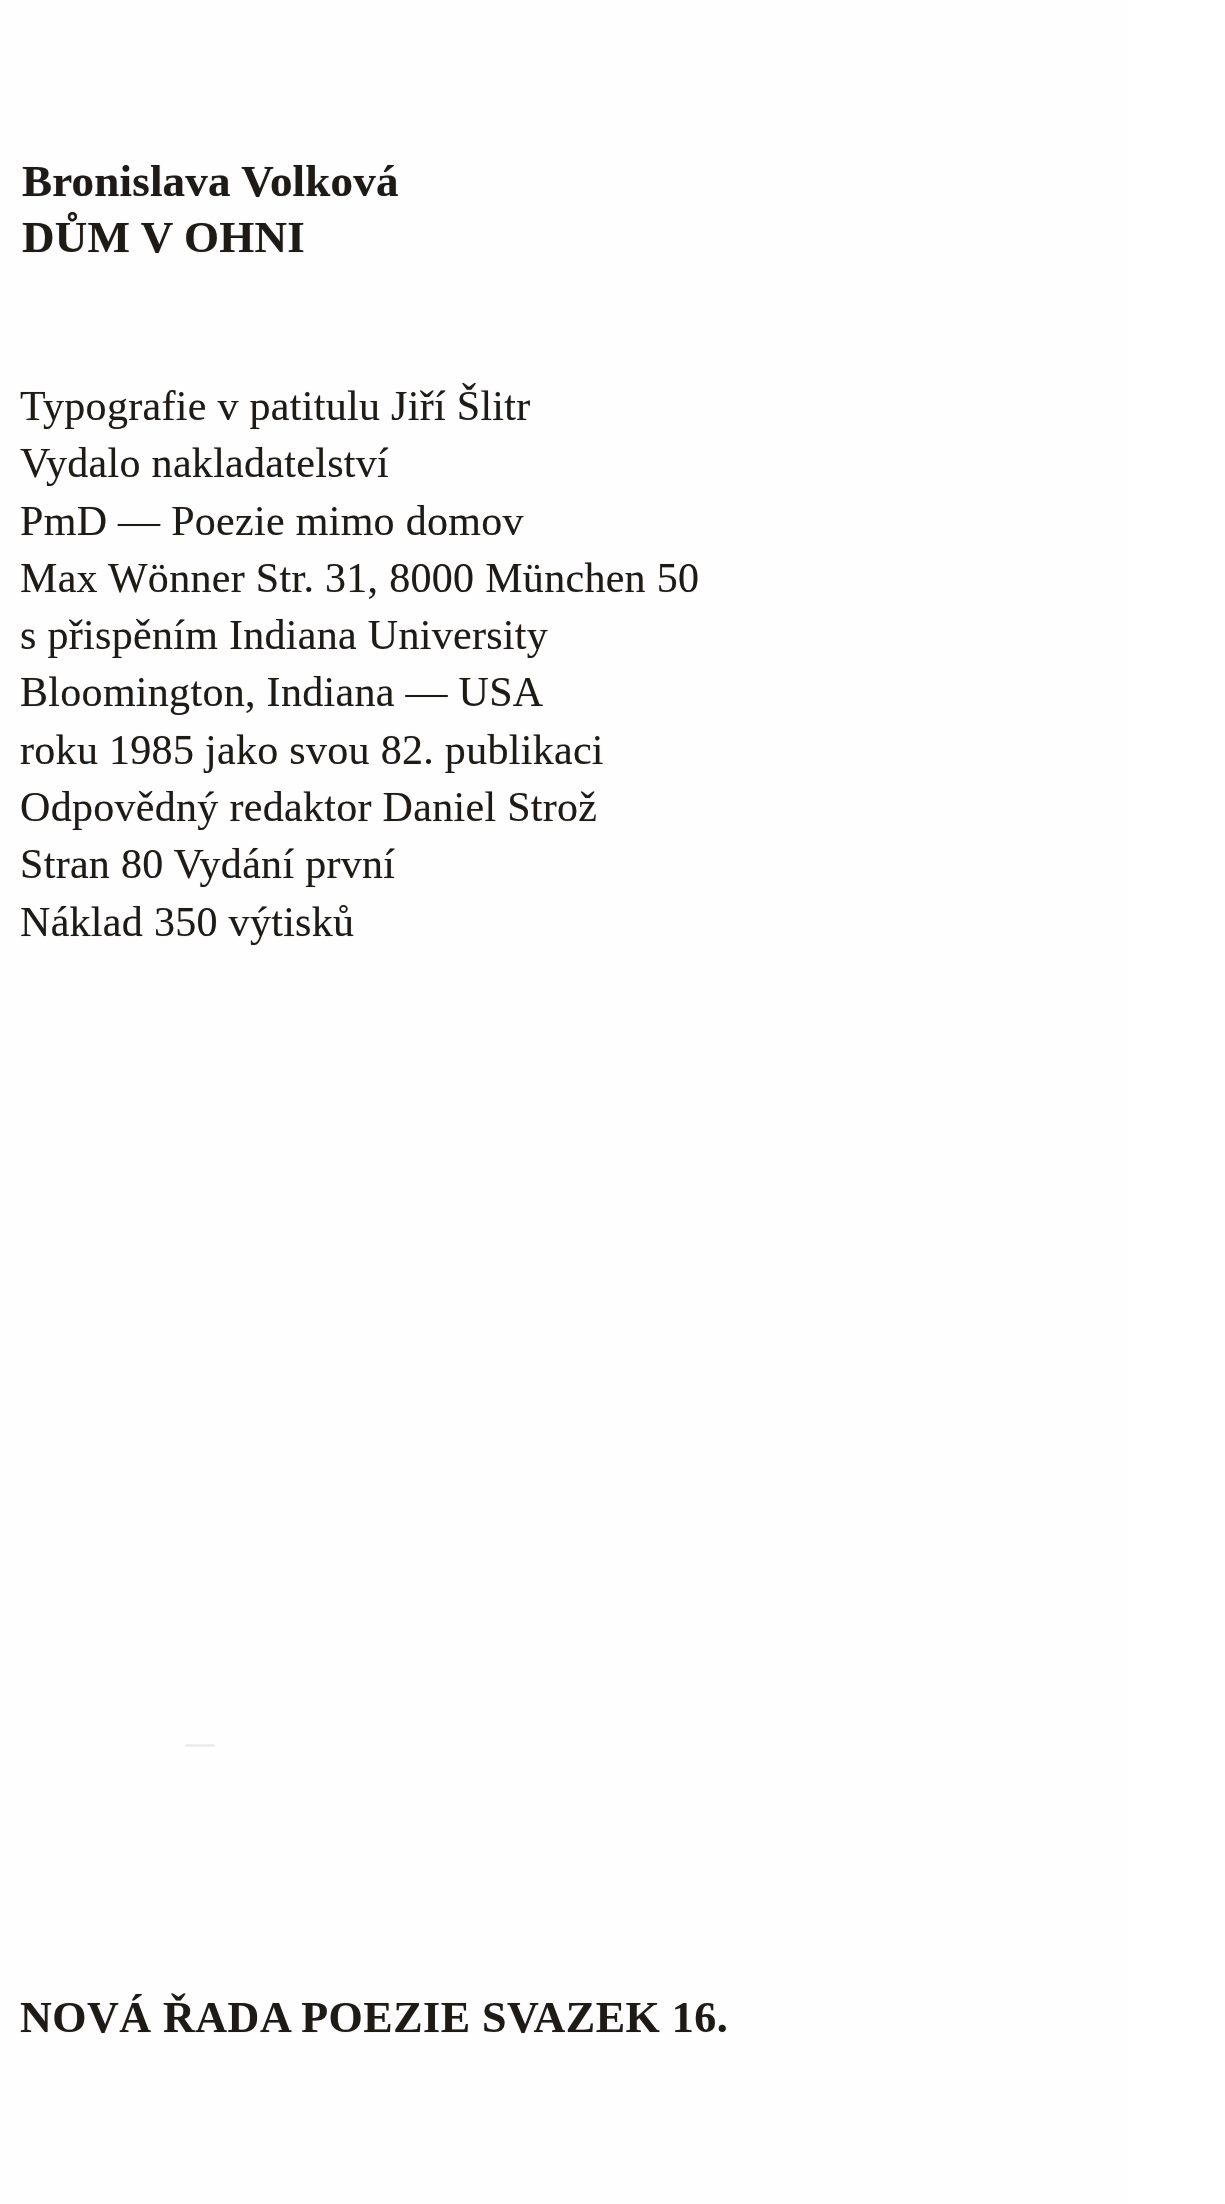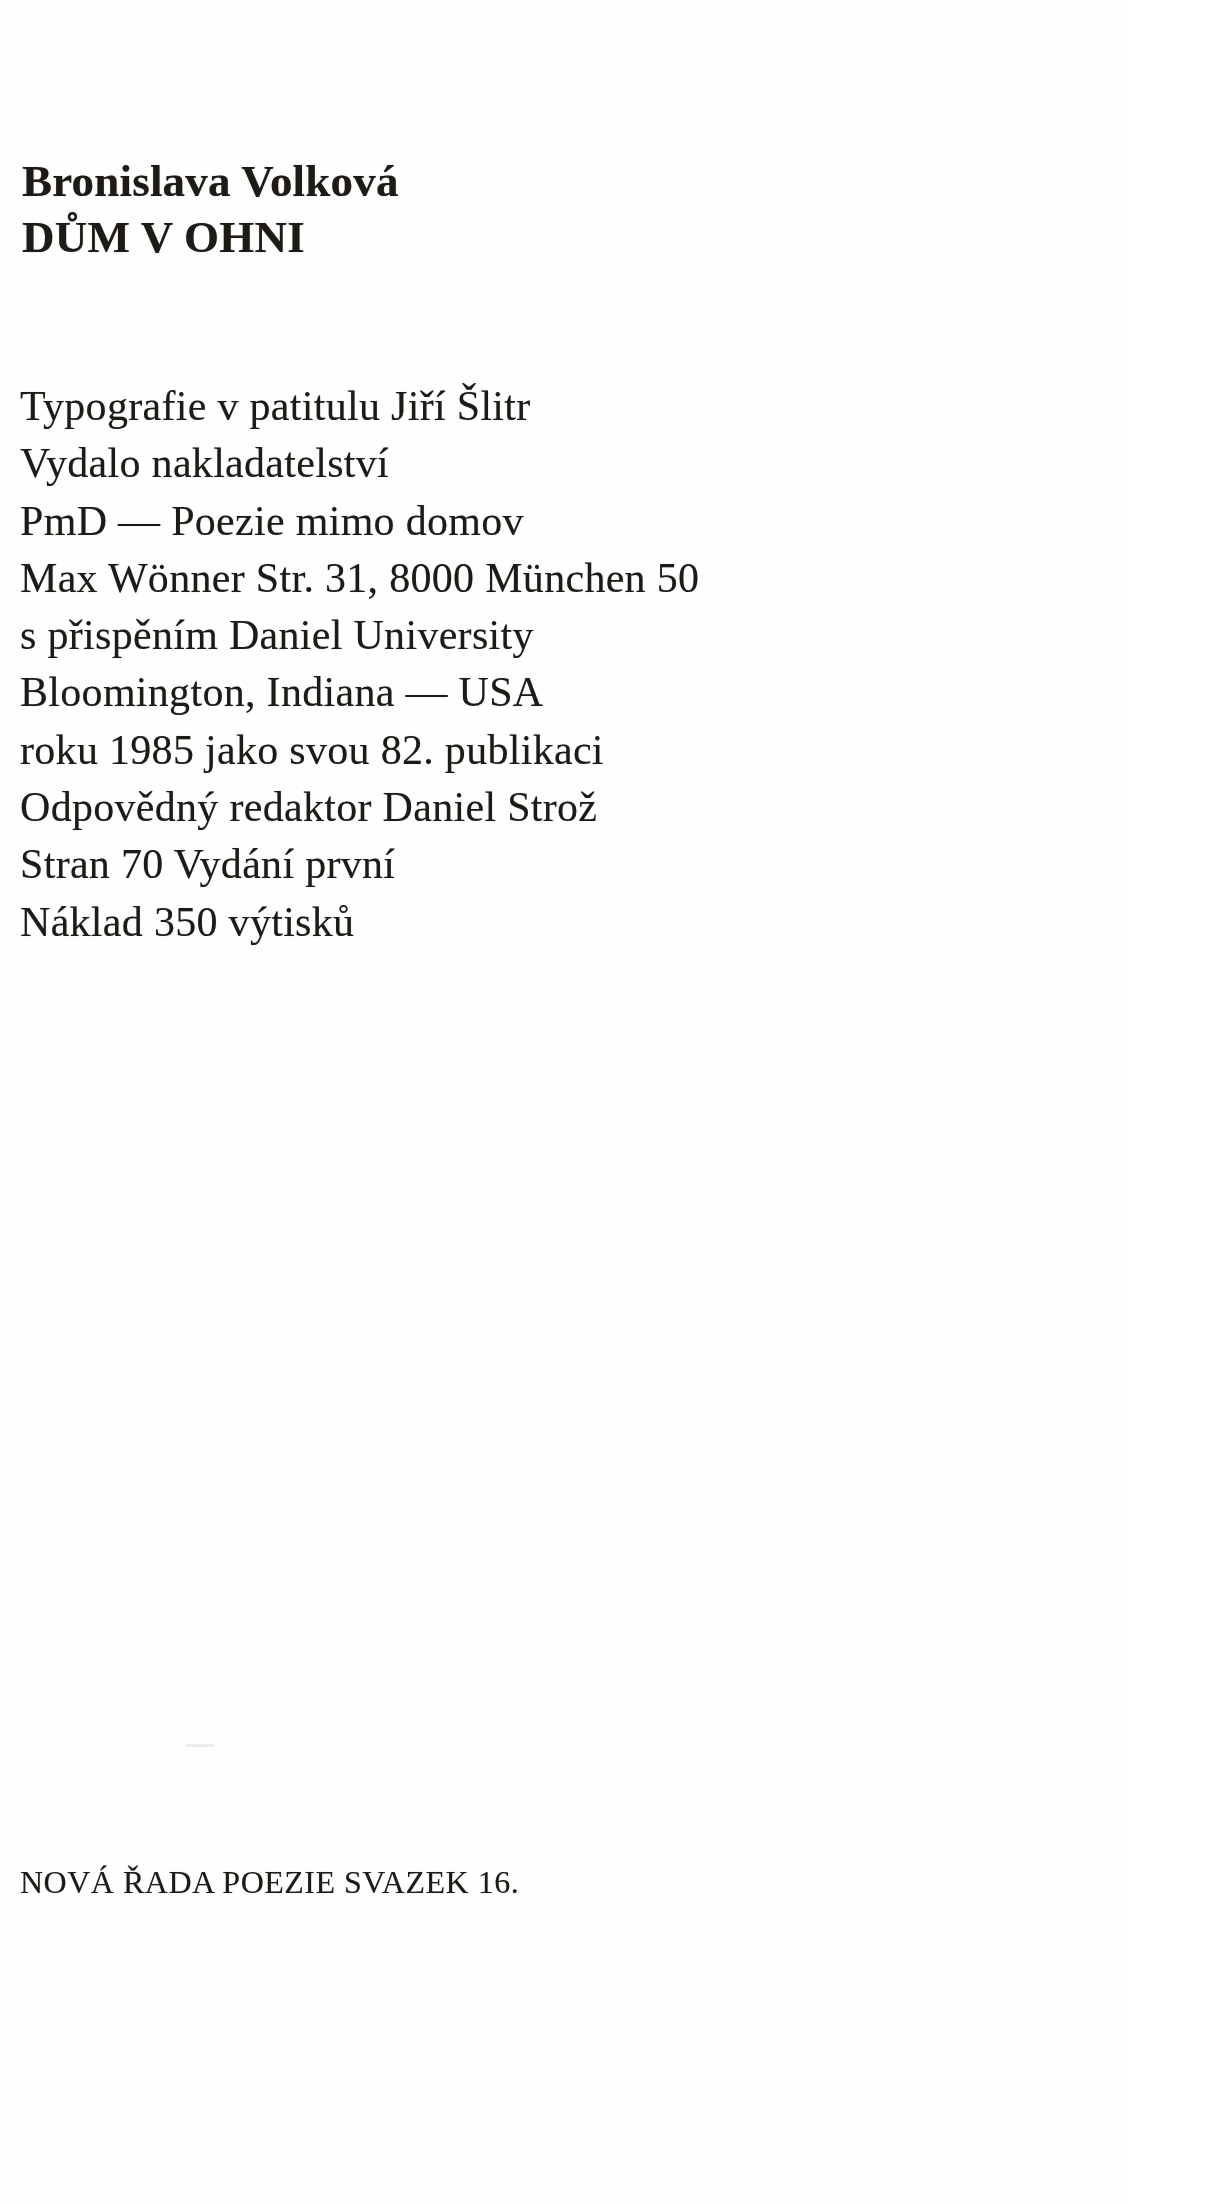--- a/index.html
+++ b/index.html
@@ -38,23 +38,23 @@
     font-weight: 400;
     line-height: 57.3px;
     letter-spacing: 0.3px;
     text-shadow: 0 0 0.8px rgba(30, 26, 22, 0.40);
     white-space: nowrap;
   }
   .imprint .imprint-line { white-space: nowrap; }
   .series {
     position: absolute;
     left: 20px;
-    top: 1854px;
-    font-size: 32px;
-    font-weight: 400;
+    top: 1990px;
+    font-size: 44px;
+    font-weight: 700;
     line-height: 56px;
     letter-spacing: 0.5px;
     text-shadow: 0 0 0.8px rgba(30, 26, 22, 0.40);
     white-space: nowrap;
   }
   .scan-artifact {
     position: absolute;
     left: 185px;
     top: 1744px;
     width: 30px;
@@ -71,25 +71,25 @@
   <header class="title-block">
     <div class="author">Bronislava Volková</div>
     <div class="book-title">DŮM V OHNI</div>
   </header>
 
   <section class="imprint">
       <div class="imprint-line">Typografie v patitulu Jiří Šlitr</div>
       <div class="imprint-line">Vydalo nakladatelství</div>
       <div class="imprint-line">PmD — Poezie mimo domov</div>
       <div class="imprint-line">Max Wönner Str. 31, 8000 München 50</div>
-      <div class="imprint-line">s přispěním Daniel University</div>
+      <div class="imprint-line">s přispěním Indiana University</div>
       <div class="imprint-line">Bloomington, Indiana — USA</div>
       <div class="imprint-line">roku 1985 jako svou 82. publikaci</div>
       <div class="imprint-line">Odpovědný redaktor Daniel Strož</div>
-      <div class="imprint-line">Stran 70 Vydání první</div>
+      <div class="imprint-line">Stran 80 Vydání první</div>
       <div class="imprint-line">Náklad 350 výtisků</div>
     </section>
 
   <footer class="series">NOVÁ ŘADA POEZIE SVAZEK 16.</footer>
 
   <div class="scan-artifact"></div>
 
 </div>
 
 </body></html>

